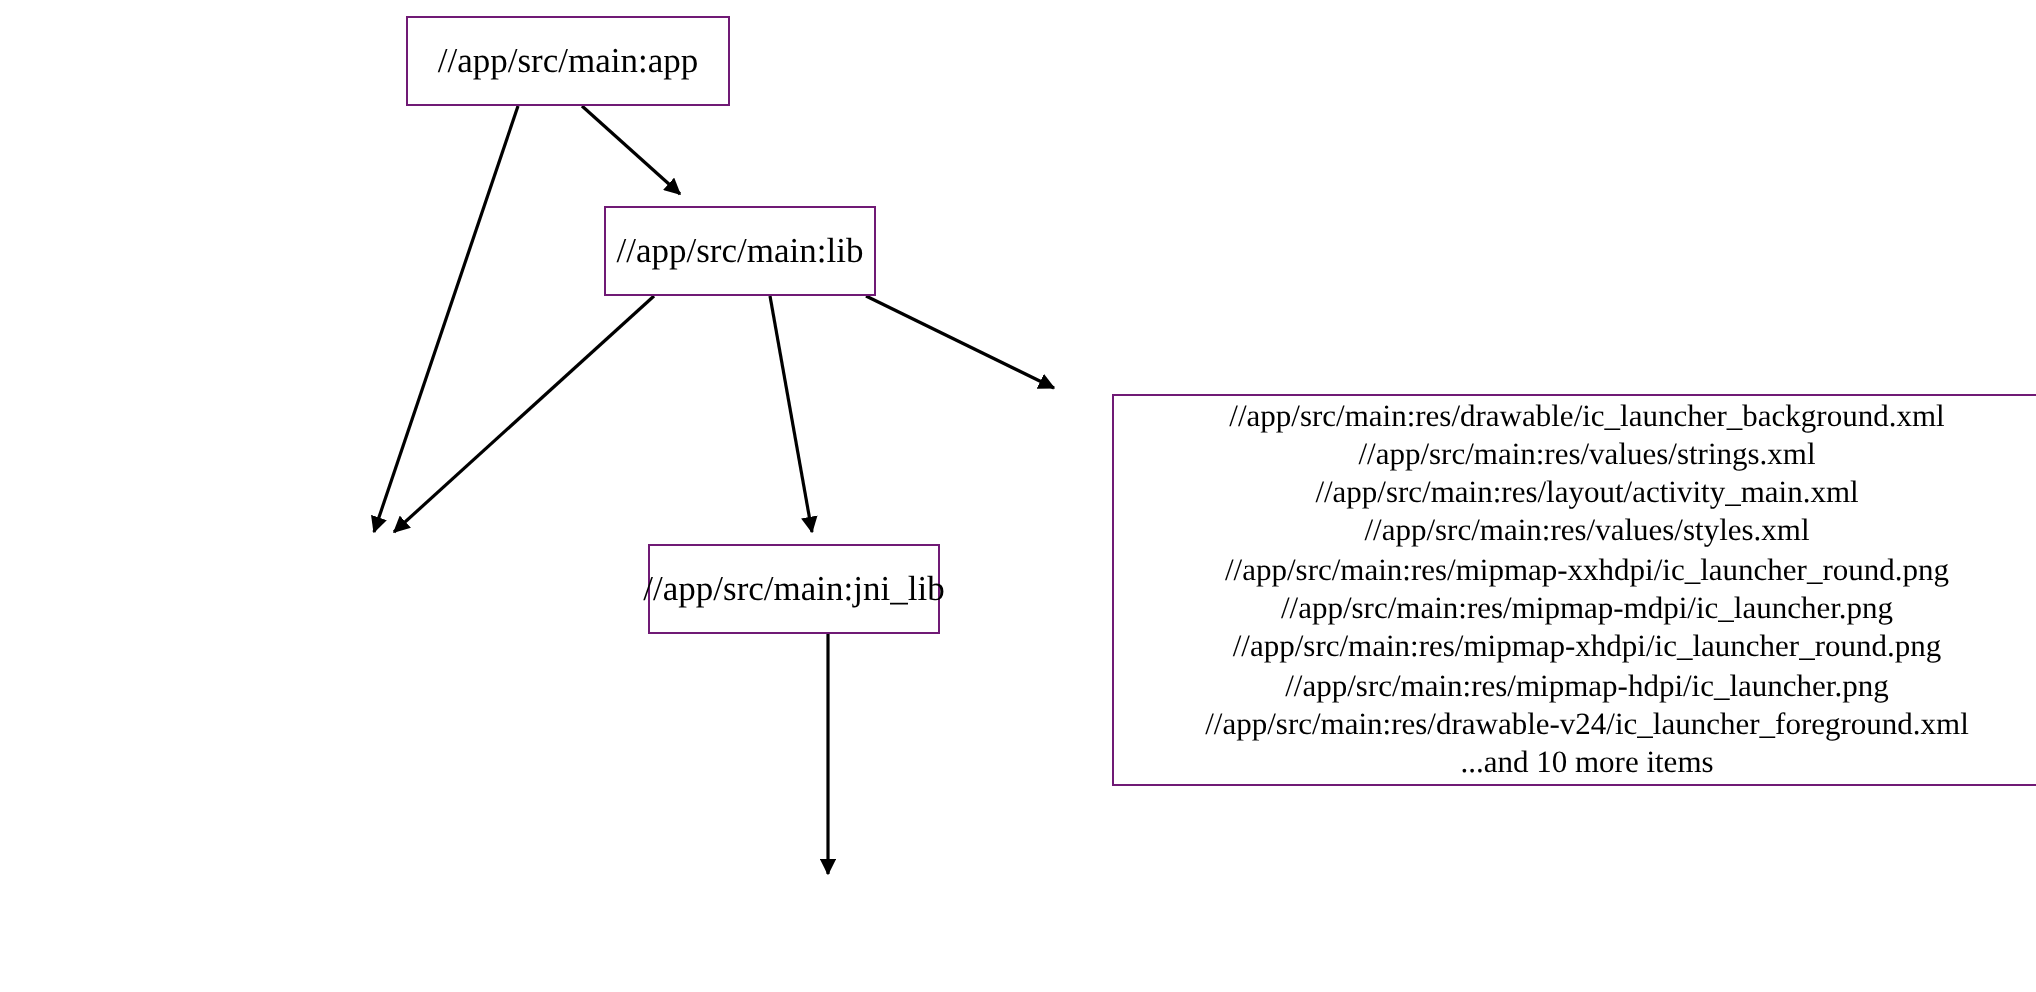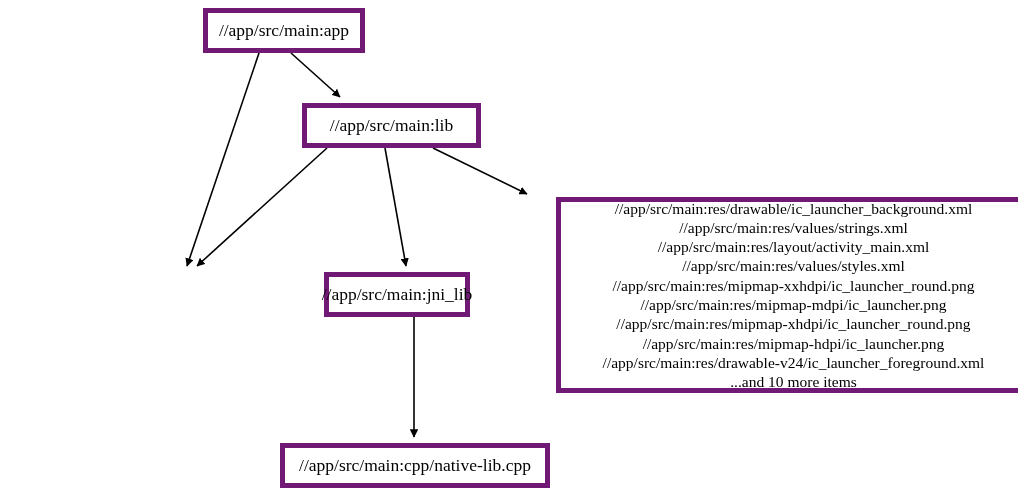--- a/index.html
+++ b/index.html
@@ -7,34 +7,34 @@
     position:relative;
     width:1018px;height:496px;
     background:#ffffff;
     font-family:"Liberation Serif","DejaVu Serif",serif;
     overflow:hidden;
   }
   svg#edges{position:absolute;left:0;top:0;width:1018px;height:496px;}
   .node{
     position:absolute;
     box-sizing:border-box;
-    border:5px solid #701a75;
+    border:1px solid #701a75;
     background:#ffffff;
     display:flex;
     align-items:center;
     justify-content:center;
     text-align:center;
     color:#000000;
     line-height:1.0;
   }
   .node-label{white-space:pre;display:block;}
   .single{font-size:17.5px;}
   .multi{font-size:15.5px;line-height:1.245;}
   #node-app{left:203px;top:8px;width:162px;height:45px;}
-  #node-lib{left:302px;top:103px;width:179px;height:45px;}
+  #node-lib{left:302px;top:103px;width:136px;height:45px;}
   #node-manifest{left:3px;top:272px;width:304px;height:45px;}
   #node-jni{left:324px;top:272px;width:146px;height:45px;}
   #node-res{left:556px;top:197px;width:475px;height:196px;}
   #node-cpp{left:280px;top:443px;width:270px;height:45px;}
 </style>
 </head>
 <body>
 
 <div id="canvas">
 
@@ -64,23 +64,20 @@
 
   <div class="node" id="node-lib">
     <span class="node-label single">//app/src/main:lib</span>
   </div>
 
 
   <div class="node" id="node-jni">
     <span class="node-label single">//app/src/main:jni_lib</span>
   </div>
 
-  <div class="node" id="node-cpp">
-    <span class="node-label single">//app/src/main:cpp/native-lib.cpp</span>
-  </div>
 
   <div class="node" id="node-res">
     <span class="node-label multi">//app/src/main:res/drawable/ic_launcher_background.xml
 //app/src/main:res/values/strings.xml
 //app/src/main:res/layout/activity_main.xml
 //app/src/main:res/values/styles.xml
 //app/src/main:res/mipmap-xxhdpi/ic_launcher_round.png
 //app/src/main:res/mipmap-mdpi/ic_launcher.png
 //app/src/main:res/mipmap-xhdpi/ic_launcher_round.png
 //app/src/main:res/mipmap-hdpi/ic_launcher.png

